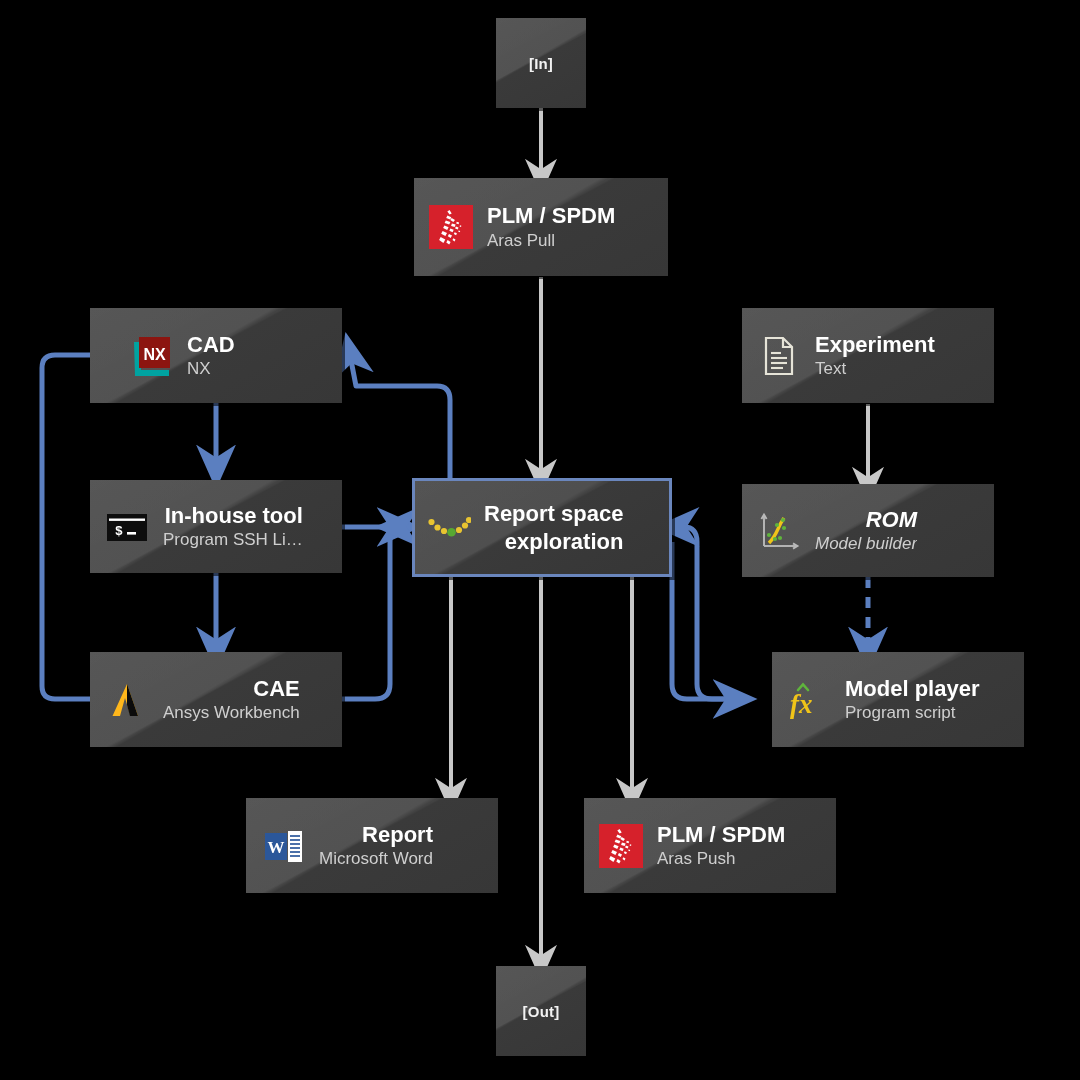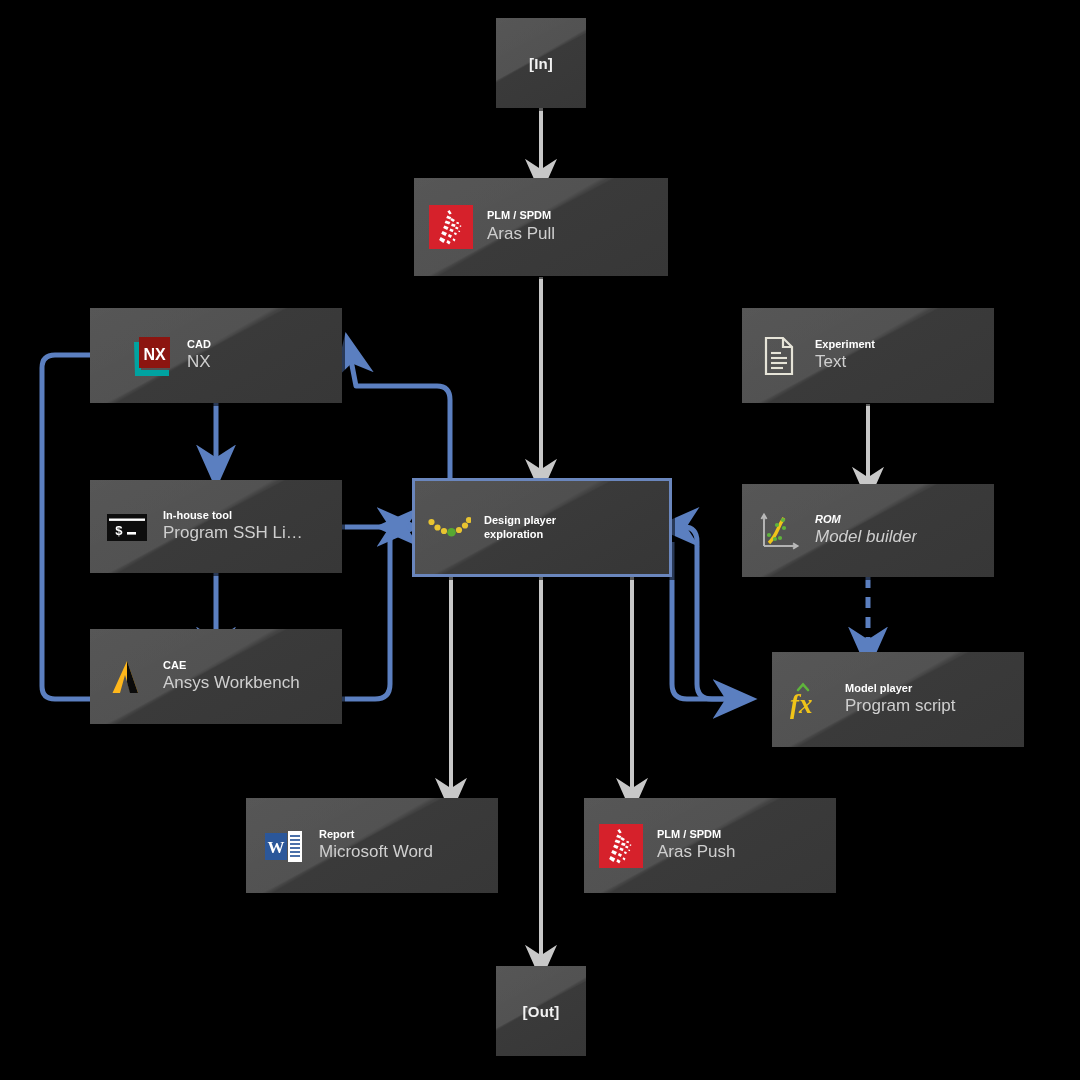--- a/index.html
+++ b/index.html
@@ -19,21 +19,21 @@
   .node.selected{border:3px solid #6a86bd;
         background:linear-gradient(150deg,#4a4a4a 0%,#474747 44%,#3a3a3a 46%,#363636 100%);
         box-shadow:3px 3px 0 rgba(0,0,0,.55);}
 
   .endpoint{display:flex;align-items:center;justify-content:center;}
   .endpoint .etext{color:#f2f2f2;font-size:15px;font-weight:bold;letter-spacing:.2px;}
 
   .body{position:relative;z-index:2;display:flex;align-items:center;height:100%;padding-left:14px;}
   .ico{width:46px;height:46px;flex:0 0 46px;position:relative;margin-right:13px;}
   .labels{display:flex;flex-direction:column;justify-content:center;min-width:0;}
-  .t1{color:#ffffff;font-size:11px;font-weight:bold;line-height:1.25;white-space:nowrap;}
+  .t1{color:#ffffff;font-size:22px;font-weight:bold;line-height:1.25;white-space:nowrap;text-align:right;}
   .t2{color:#cfcfcf;font-size:17px;line-height:1.3;white-space:nowrap;
       overflow:hidden;text-overflow:ellipsis;}
   .t2.clip{max-width:178px;}
 
   
   .ico svg{display:block;width:100%;height:100%;}
 </style>
 </head>
 <body>
 
@@ -135,21 +135,21 @@
           <rect x="23" y="28" width="9" height="2.6" fill="#ffffff"></rect>
         </svg>
       </div>
       <div class="labels">
         <span class="t1">In-house tool</span>
         <span class="t2 clip">Program SSH Li…</span>
       </div>
     </div>
   </div>
 
-  <div class="node" style="left:90px;top:629px;width:252px;height:95px;">
+  <div class="node" style="left:90px;top:652px;width:252px;height:95px;">
     <div class="body">
       <div class="ico">
         <svg viewBox="0 0 46 46">
           <path d="M23 7 L34 39 L26.5 39 L21 21 L16 39 L8.5 39 Z" fill="#ffb71b"></path>
           <path d="M23 7 L34 39 L26 39 L23 28 Z" fill="#0b0b0b"></path>
           <path d="M20.5 21 L16.5 39 L12 39 L19 19 Z" fill="#0b0b0b" opacity="0"></path>
         </svg>
       </div>
       <div class="labels">
         <span class="t1">CAE</span>
@@ -165,21 +165,21 @@
           <circle cx="6.5" cy="17" r="3.1" fill="#e8c431"></circle>
           <circle cx="12.5" cy="22.5" r="3.1" fill="#e8c431"></circle>
           <circle cx="19" cy="26" r="3.1" fill="#e8c431"></circle>
           <circle cx="26.5" cy="27.3" r="4.3" fill="#57a832"></circle>
           <circle cx="34" cy="25" r="3.1" fill="#e8c431"></circle>
           <circle cx="40" cy="20.5" r="3.1" fill="#e8c431"></circle>
           <circle cx="44" cy="15" r="3.1" fill="#e8c431"></circle>
         </svg>
       </div>
       <div class="labels">
-        <span class="t1">Design player</span>
+        <span class="t1">Report space</span>
         <span class="t1">exploration</span>
       </div>
     </div>
   </div>
 
   <div class="node" style="left:742px;top:308px;width:252px;height:95px;">
     <div class="body">
       <div class="ico">
         <svg viewBox="0 0 46 46">
           <path d="M10 5 h17 l9 9 v27 h-26 z" fill="none" stroke="#e6e4d8" stroke-width="2.2"></path>

